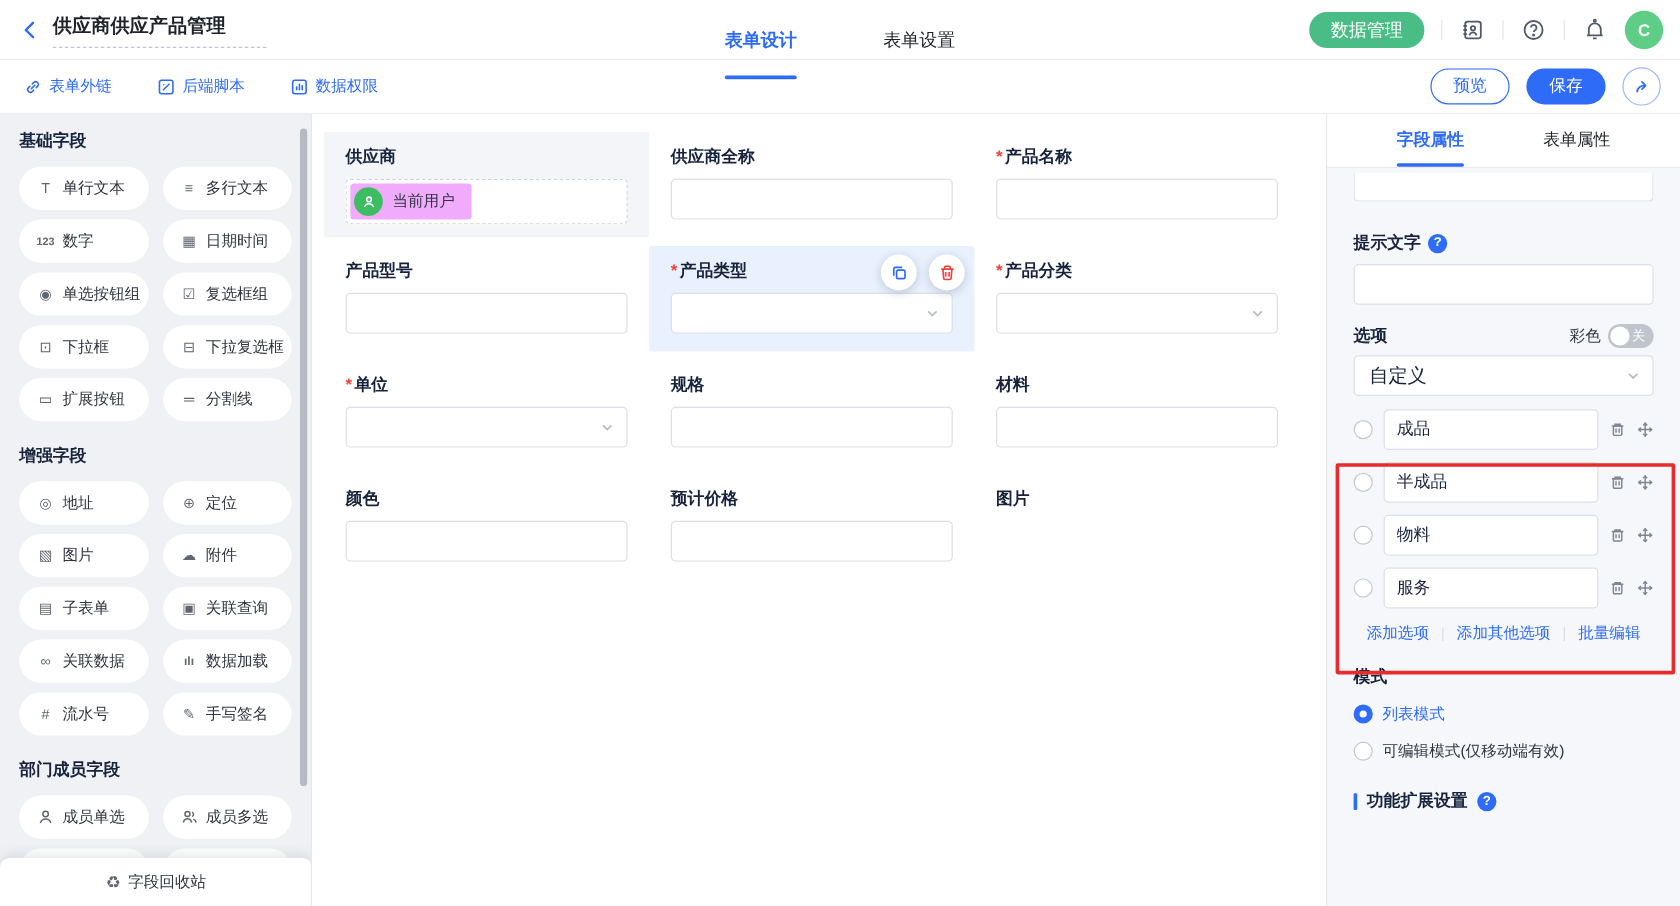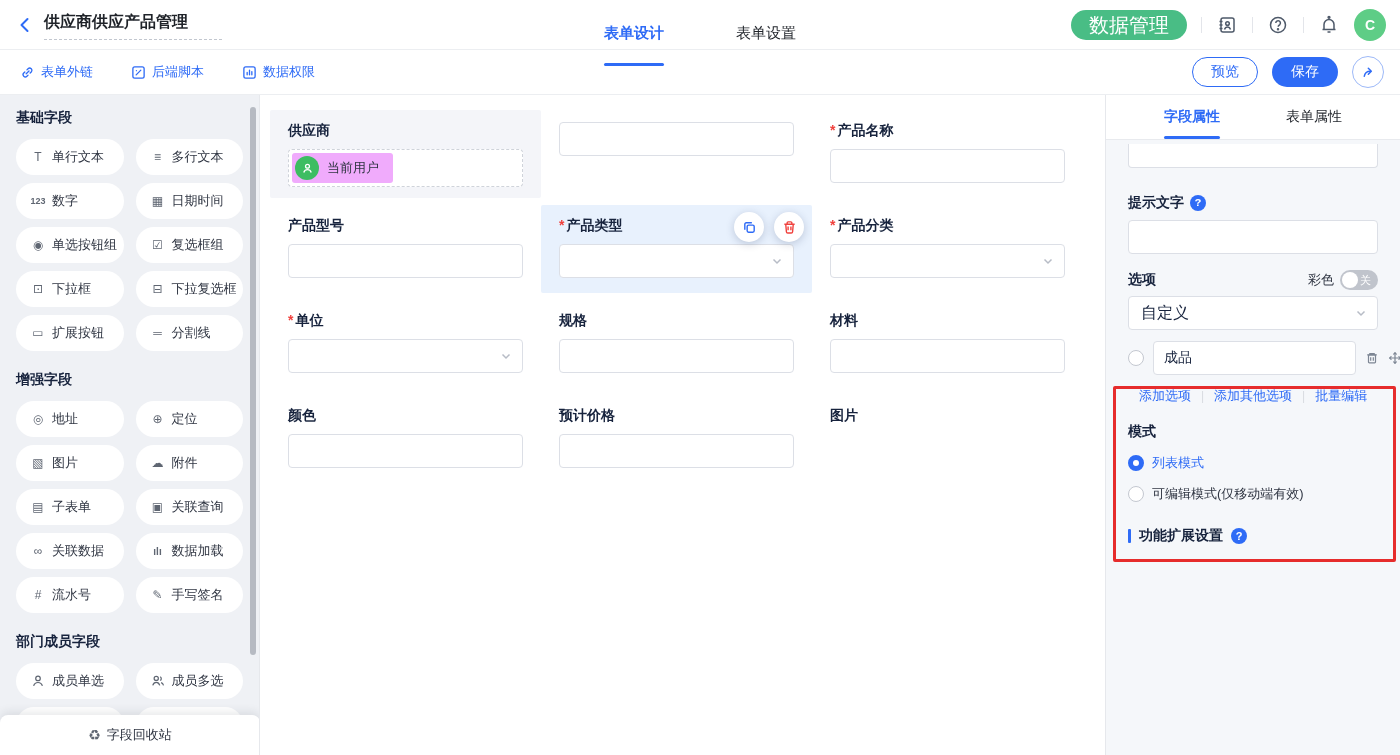--- a/index.html
+++ b/index.html
@@ -10,21 +10,21 @@
   
   #header { position:absolute; left:0; top:0; width:1400px; height:50px; background:#fff; border-bottom:1px solid #eceef1; z-index:10; }
   .h-left { position:absolute; left:16px; top:0; height:50px; display:flex; align-items:center; gap:10px; }
   .back { width:18px; height:18px; cursor:pointer; }
   .app-title { font-size:16px; font-weight:700; color:#1f2329; border-bottom:1px dashed #c2c7cf; padding:2px 34px 6px 0; }
   .h-tabs { position:absolute; left:50%; transform:translateX(-50%); top:0; height:66px; display:flex; gap:72px; align-items:stretch; }
   .htab { position:relative; display:flex; align-items:center; font-size:15px; color:#1f2329; cursor:pointer; }
   .htab.active { color:#2e6bf6; font-weight:600; }
   .tab-underline { position:absolute; bottom:0; left:50%; transform:translateX(-50%); width:60px; height:3px; background:#2e6bf6; border-radius:2px; }
   .h-right { position:absolute; right:14px; top:0; height:50px; display:flex; align-items:center; gap:14px; }
-  .pill { height:30px; border:none; border-radius:15px; padding:0 18px; font-size:20px; cursor:pointer; font-family:inherit; }
+  .pill { height:30px; border:none; border-radius:15px; padding:0 18px; font-size:15px; cursor:pointer; font-family:inherit; }
   .pill.green { background:#49bd85; color:#fff; }
   .vdiv { width:1px; height:16px; background:#e3e5ea; }
   .hicon { width:22px; height:22px; display:flex; align-items:center; justify-content:center; color:#4e5969; cursor:pointer; }
   .avatar { width:32px; height:32px; border-radius:50%; background:#5ecd86; color:#fff; font-size:14px; font-weight:700; display:flex; align-items:center; justify-content:center; cursor:pointer; }
 
   
   #toolbar { position:absolute; left:0; top:50px; width:1400px; height:45px; background:#fff; border-bottom:1px solid #eceef1; display:flex; align-items:center; z-index:9; }
   .t-left { display:flex; align-items:center; gap:38px; margin-left:20px; }
   .tlink { display:flex; align-items:center; gap:6px; color:#2e6bf6; font-size:13px; cursor:pointer; }
   .tlink em { font-style:normal; }
@@ -79,21 +79,21 @@
   .mt26 { margin-top:26px; } .mt18 { margin-top:18px; }
   .qmark { width:16px; height:16px; border-radius:50%; background:#2e6bf6; color:#fff; font-size:11px; font-weight:700; display:flex; align-items:center; justify-content:center; cursor:pointer; }
   .p-input { height:34px; background:#fff; border:1px solid #dcdfe6; border-radius:4px; margin-top:8px; }
   .opt-header { display:flex; align-items:center; justify-content:space-between; margin-top:16px; }
   .color-toggle { display:flex; align-items:center; gap:6px; font-size:13px; color:#2f3542; }
   .switch { width:38px; height:20px; border-radius:10px; background:#c0c4cc; position:relative; cursor:pointer; }
   .switch .knob { position:absolute; left:2px; top:2px; width:16px; height:16px; background:#fff; border-radius:50%; }
   .switch .sw-txt { position:absolute; right:7px; top:50%; transform:translateY(-50%); color:#fff; font-size:11px; }
   .p-select { margin-top:6px; position:relative; height:34px; background:#fff; border:1px solid #dcdfe6; border-radius:4px; display:flex; align-items:center; padding:0 12px; font-size:16px; color:#17233d; cursor:pointer; }
   .p-select .chev { position:absolute; right:10px; top:50%; transform:translateY(-50%); color:#b7bcc6; }
-  .opt-list { margin-top:11px; display:flex; flex-direction:row; gap:10px; }
+  .opt-list { margin-top:11px; display:flex; flex-direction:column; gap:10px; }
   .opt-row { display:flex; align-items:center; gap:9px; height:34px; }
   .radio { width:16px; height:16px; border-radius:50%; border:1px solid #c4c8d0; background:#fff; flex:none; cursor:pointer; }
   .radio.checked { border:5px solid #2e6bf6; }
   .opt-input { flex:1; height:34px; border:1px solid #dcdfe6; border-radius:4px; background:#fff; font-size:14px; color:#17233d; padding:0 10px; font-family:inherit; min-width:0; }
   .opt-act { color:#7d8694; cursor:pointer; flex:none; display:flex; }
   .annotation-box { position:absolute; left:7px; top:242px; width:283px; height:176px; border:3px solid #e62c2c; border-radius:2px; pointer-events:none; z-index:5; }
   .opt-links { margin-top:12px; display:flex; justify-content:center; align-items:center; gap:10px; font-size:13px; color:#2e6bf6; }
   .opt-links .sep { color:#d8dbe0; font-size:12px; }
   .opt-links span { cursor:pointer; white-space:nowrap; }
   .mode-row { display:flex; align-items:center; gap:8px; margin-top:13px; font-size:13px; color:#2f3542; cursor:pointer; }
@@ -330,20 +330,21 @@
                 <circle cx="8" cy="5.2" r="2.4"></circle>
                 <path d="M3.4 13c.9-2.6 3.1-3.5 4.6-3.5s3.7.9 4.6 3.5"></path>
               </svg>
           </span>
           <span class="uc-txt">当前用户</span>
         </span>
       </div>
     </div>
 
     <div class="cell">
+      <div class="flabel"><span>供应商全称</span></div>
       <div class="tinput"></div>
     </div>
 
     <div class="cell">
       <div class="flabel"><i class="req">*</i><span>产品名称</span></div>
       <div class="tinput"></div>
     </div>
 
     <div class="cell">
       <div class="flabel"><span>产品型号</span></div>

